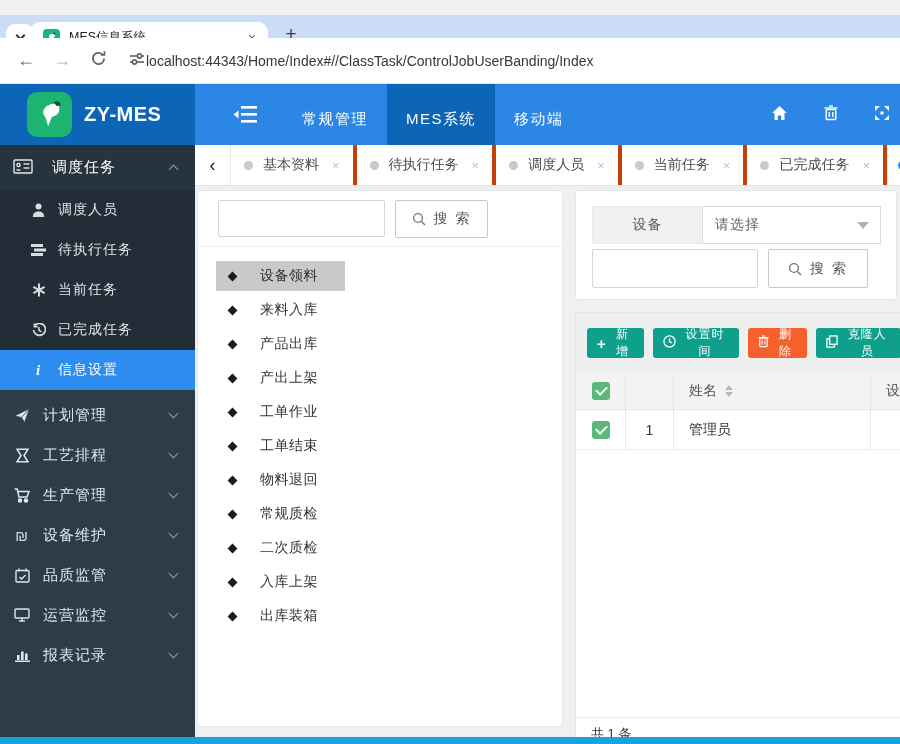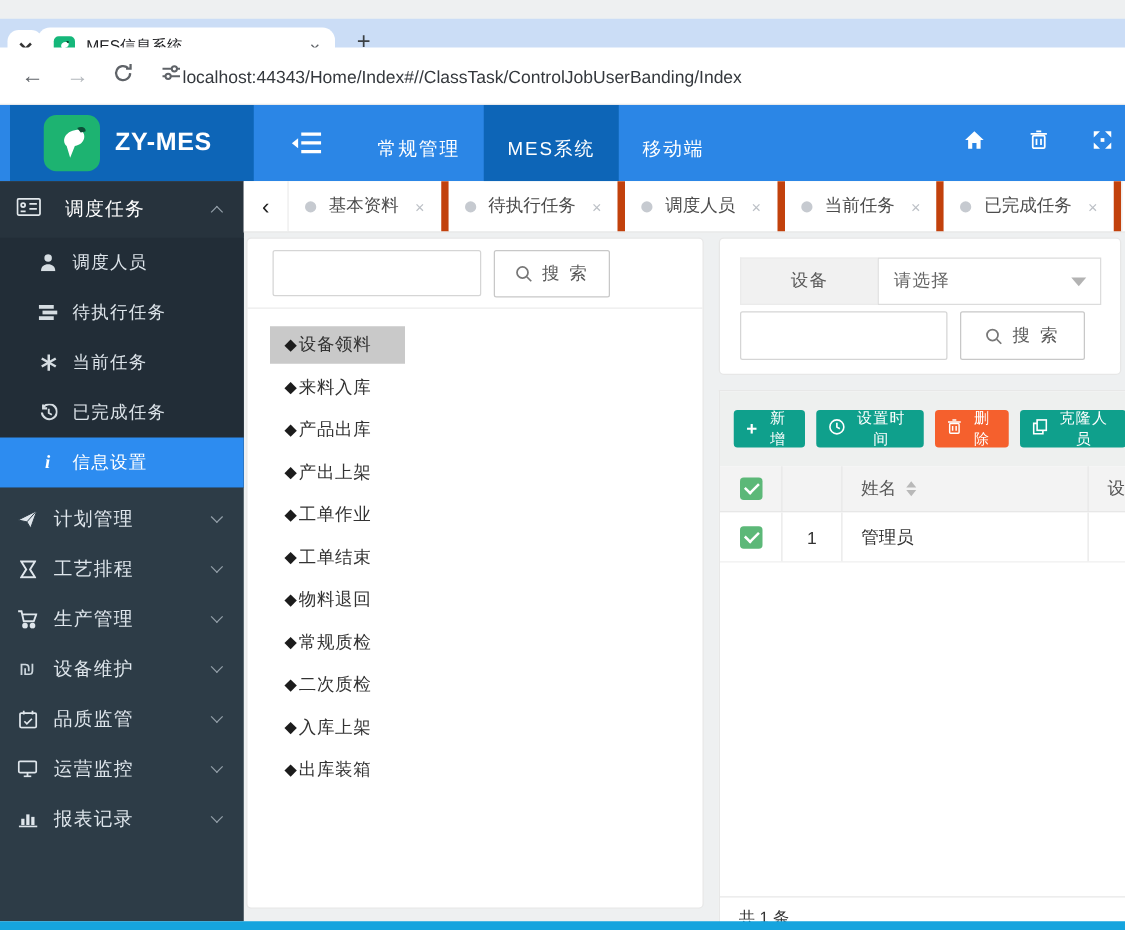--- a/index.html
+++ b/index.html
@@ -16,21 +16,21 @@
   .tab-close { color:#5f6368; font-size:14px; line-height:1; }
   .newtab-btn { position:absolute; left:280px; top:8px; font-size:19px; color:#3c4043; width:22px; text-align:center; }
   .chrome-url { position:absolute; top:38px; left:0; right:0; height:46px; background:#fff; border-bottom:1px solid #e7e9ec; display:flex; align-items:center; }
   .nav-ico { font-size:18px; color:#5f6368; width:20px; text-align:center; margin-left:16px; }
   .nav-ico.fwd { color:#b4b8bd; }
   .tune-ico { margin-left:20px; }
   .url-text { font-size:14px; color:#34383d; white-space:nowrap; }
 
   
   .app-header { position:absolute; top:84px; left:0; right:0; height:61px; background:#2b86e6; }
-  .brand { position:absolute; left:8px; top:0; width:195px; height:61px; background:#0d65b7; display:flex; align-items:center; gap:12px; padding-left:27px; }
+  .brand { position:absolute; left:0; top:0; width:195px; height:61px; background:#0d65b7; display:flex; align-items:center; gap:12px; padding-left:27px; }
   .logo { width:45px; height:45px; border-radius:10px; background:#1db371; display:flex; align-items:center; justify-content:center; }
   .brand-text { font-size:20px; font-weight:bold; color:#fff; letter-spacing:.5px; }
   .hamburger { position:absolute; left:233px; top:21px; }
   .top-nav { position:absolute; left:283px; top:0; height:71px; display:flex; }
   .nav-item { padding:0 19px; display:flex; align-items:center; color:#fff; font-size:15px; letter-spacing:1.5px; }
   .nav-item.active { background:#0d65b7; }
   .header-icons { position:absolute; right:0; top:0; height:61px; display:flex; align-items:center; gap:36px; padding-right:10px; }
 
   
   .sidebar { position:absolute; top:145px; left:0; width:195px; bottom:7px; background:#2d3c47; }
@@ -46,37 +46,37 @@
   .sub-item.active { background:#2d8cf0; color:#fff; }
   .side-sections { margin-top:5px; }
   .section-item { height:40px; display:flex; align-items:center; padding:0 18px 0 12px; color:#dfe6ec; font-size:15px; letter-spacing:1px; }
   .section-item .ico { width:20px; display:flex; justify-content:center; margin-right:11px; }
   .info-i { font-family:"Liberation Serif","DejaVu Serif",serif; font-weight:bold; font-style:italic; font-size:15px; color:#fff; }
   .shekel { font-size:15px; color:#ccd6dd; }
 
   
   .tabbar { position:absolute; top:145px; left:195px; right:0; height:41px; background:#f3f4f5; border-bottom:1px solid #e3e3e3; display:flex; }
   .tab-scroll { width:36px; background:#fff; border-right:1px solid #e9e9e9; display:flex; align-items:center; justify-content:center; font-size:18px; color:#222; flex:0 0 auto; }
-  .page-tab { background:#fff; border-right:6px solid #c2410c; display:flex; align-items:center; padding:0 13px; flex:0 0 auto; }
+  .page-tab { background:#fff; border-right:4px solid #c2410c; display:flex; align-items:center; padding:0 13px; flex:0 0 auto; }
   .tab-dot { width:9px; height:9px; border-radius:50%; background:#c6cad0; margin-right:10px; }
   .tab-dot.blue { background:#2d8cf0; margin-right:0; }
   .ptab-label { font-size:14px; color:#4c4c4c; }
   .tab-x { margin-left:13px; color:#bcc0c6; font-size:13px; }
   .partial-tab { margin-left:auto; width:23px; background:#fff; border-left:1px solid #ededed; display:flex; align-items:center; padding-left:10px; flex:0 0 auto; }
 
   
   .left-card { position:absolute; left:197px; top:190px; width:366px; height:537px; background:#fff; border:1px solid #e7e7e7; border-radius:4px; }
   .left-search { height:56px; border-bottom:1px solid #ececec; display:flex; align-items:center; padding:0 20px; gap:10px; }
   .text-input { border:1px solid #d5d5d5; border-radius:2px; background:#fff; height:37px; font-size:14px; padding:0 8px; color:#333; outline:none; }
   .left-input { width:167px; }
   .search-btn { height:38px; border:1px solid #c8c8c8; border-radius:2px; background:#fff; display:flex; align-items:center; justify-content:center; gap:8px; font-size:14px; color:#595959; letter-spacing:2px; }
   .left-sbtn { width:93px; }
   .tree { padding-top:12px; }
   .tree-item { height:34px; display:flex; align-items:center; padding-left:18px; }
-  .tree-cell { display:flex; align-items:center; gap:3px; padding:6px 27px 6px 13px; }
+  .tree-cell { display:flex; align-items:center; gap:24px; padding:6px 27px 6px 13px; }
   .tree-cell.selected { background:#c9c9c9; }
   .bullet { width:7px; height:7px; background:#1c1c1c; transform:rotate(45deg); flex:0 0 auto; }
   .tree-label { font-size:14px; color:#333; letter-spacing:.5px; white-space:nowrap; }
 
   
   .rt-card { position:absolute; left:575px; top:190px; width:322px; height:110px; background:#fff; border:1px solid #e7e7e7; border-radius:4px; }
   .rt-row1 { position:absolute; left:16px; top:15px; width:289px; height:38px; display:flex; }
   .device-label { width:110px; background:#f1f1f1; border:1px solid #ebebeb; border-right:none; display:flex; align-items:center; justify-content:center; font-size:14px; color:#5a5a5a; letter-spacing:1px; }
   .device-select { flex:1; border:1px solid #dcdcdc; background:#fff; display:flex; align-items:center; padding:0 12px; font-size:14px; color:#666; position:relative; letter-spacing:1px; }
   .caret { position:absolute; right:11px; width:0; height:0; border-left:6px solid transparent; border-right:6px solid transparent; border-top:7px solid #b3b3b3; }

